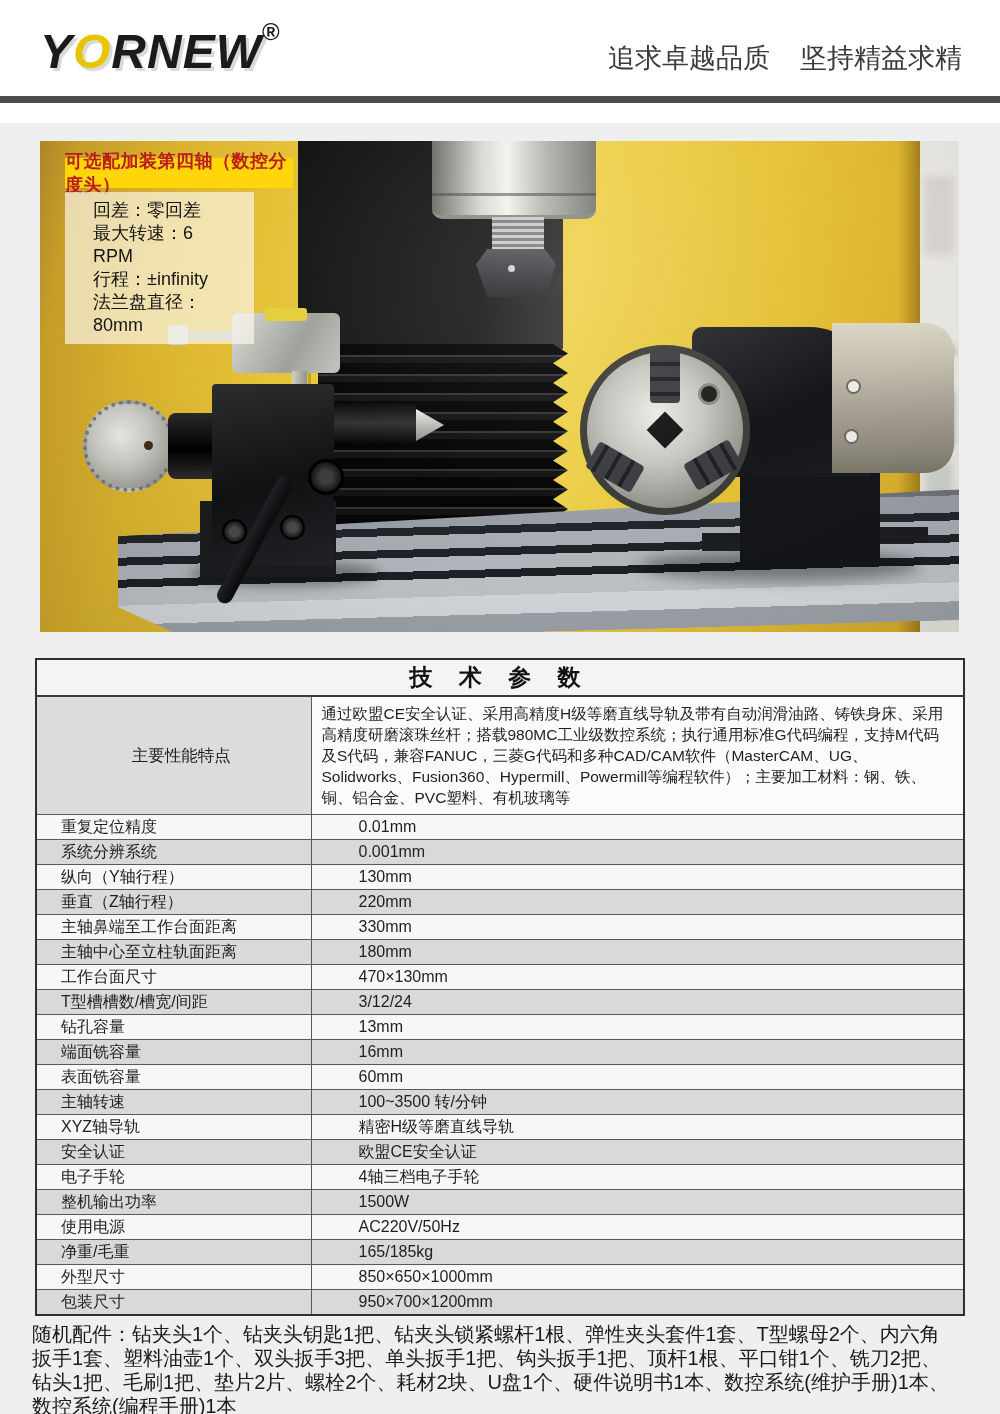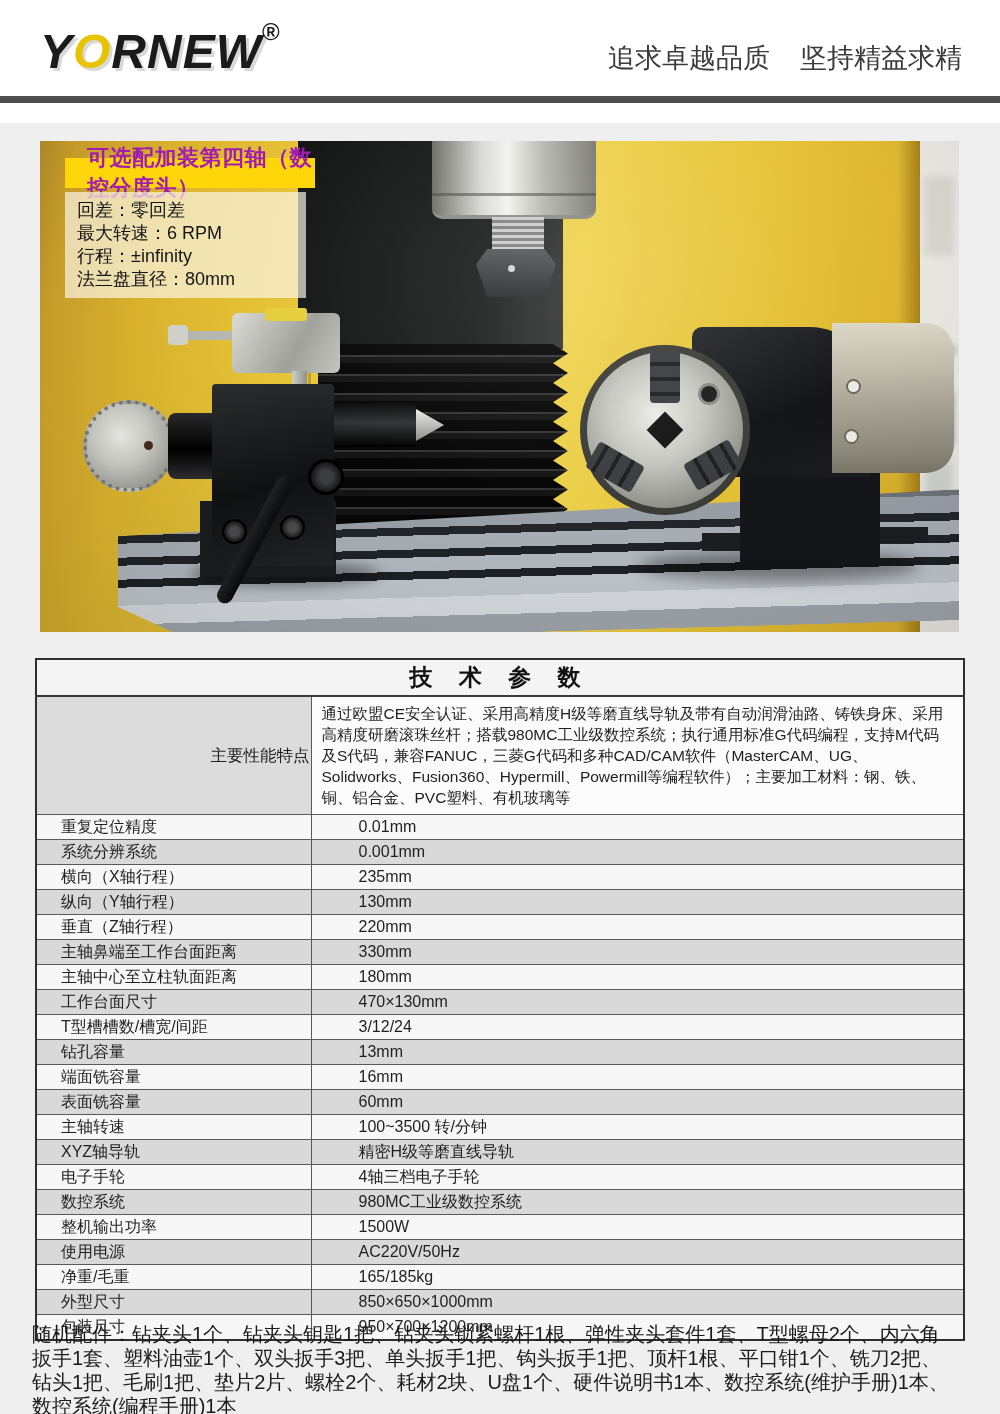--- a/index.html
+++ b/index.html
@@ -113,35 +113,35 @@
   .j2{left:560px;top:300px;transform:rotate(120deg);}
   .j3{left:658px;top:298px;transform:rotate(-120deg);}
   .chuck-center{left:612px;top:276px;width:26px;height:26px;background:#161616;transform:rotate(45deg);}
   .chuck-hole{left:658px;top:242px;width:16px;height:16px;border-radius:50%;
     background:#1d1d1d;border:3px solid #8a8a84;}
   .photo-light{left:0;top:0;width:919px;height:491px;
     background:radial-gradient(ellipse at 58% 28%,rgba(255,255,255,.10) 0%,rgba(0,0,0,0) 45%,rgba(0,0,0,.13) 100%);}
 
   
   .callout-title{left:25px;top:17px;width:228px;height:30px;background:#ffd60a;
-    color:#a21caf;font-size:22px;font-weight:bold;display:flex;align-items:center;
-    justify-content:center;letter-spacing:.5px;padding-left:22px;}
-  .callout-body{left:25px;top:51px;width:241px;background:rgba(251,248,238,.68);
-    color:#141414;font-size:18px;line-height:23px;padding:7px 12px;box-sizing:border-box;}
+    color:#b91c1c;font-size:18px;font-weight:bold;display:flex;align-items:center;
+    justify-content:center;letter-spacing:.5px;}
+  .callout-body{left:25px;top:51px;width:189px;background:rgba(251,248,238,.68);
+    color:#141414;font-size:18px;line-height:23px;padding:7px 28px;box-sizing:border-box;}
 
   
   .spec-wrap{position:absolute;left:35px;top:658px;width:930px;}
   table.spec{width:100%;border-collapse:collapse;table-layout:fixed;
     border:2px solid #2f2f2f;background:#f7f7f7;}
   table.spec th{height:33px;font-size:23px;font-weight:bold;letter-spacing:10px;
     color:#111;background:#f4f4f4;border-bottom:2px solid #3a3a3a;text-align:center;}
   table.spec td{border-top:1px solid #58595b;color:#1f1f1f;}
   .c-label{width:275px;border-right:1px solid #58595b;padding-left:24px;font-size:16px;}
   .c-value{padding-left:47px;font-size:16px;}
-  .feat-label{background:#dcdcdc;text-align:right;padding-left:16px;font-size:16.5px;}
+  .feat-label{background:#dcdcdc;text-align:center;padding-left:16px;font-size:16.5px;}
   .feat-value{background:#fbfbfb;padding:6px 12px 6px 10px;font-size:15.5px;line-height:21px;}
   tbody.rows td{height:22px;}
   tbody.rows tr:nth-child(odd) td{background:#f7f7f7;}
   tbody.rows tr:nth-child(even) td{background:#d9d9d9;}
 
   
   .accessories{position:absolute;left:32px;top:1322px;width:922px;
     font-size:20px;line-height:24px;color:#1a1a1a;}
 </style>
 </head>
@@ -243,24 +243,20 @@
       <tbody class="rows">
           <tr>
             <td class="c-label">重复定位精度</td>
             <td class="c-value">0.01mm</td>
           </tr>
           <tr>
             <td class="c-label">系统分辨系统</td>
             <td class="c-value">0.001mm</td>
           </tr>
           <tr>
-            <td class="c-label">横向（X轴行程）</td>
-            <td class="c-value">235mm</td>
-          </tr>
-          <tr>
             <td class="c-label">纵向（Y轴行程）</td>
             <td class="c-value">130mm</td>
           </tr>
           <tr>
             <td class="c-label">垂直（Z轴行程）</td>
             <td class="c-value">220mm</td>
           </tr>
           <tr>
             <td class="c-label">主轴鼻端至工作台面距离</td>
             <td class="c-value">330mm</td>
@@ -291,26 +287,26 @@
           </tr>
           <tr>
             <td class="c-label">主轴转速</td>
             <td class="c-value">100~3500 转/分钟</td>
           </tr>
           <tr>
             <td class="c-label">XYZ轴导轨</td>
             <td class="c-value">精密H级等磨直线导轨</td>
           </tr>
           <tr>
+            <td class="c-label">安全认证</td>
+            <td class="c-value">欧盟CE安全认证</td>
+          </tr>
+          <tr>
             <td class="c-label">电子手轮</td>
             <td class="c-value">4轴三档电子手轮</td>
-          </tr>
-          <tr>
-            <td class="c-label">数控系统</td>
-            <td class="c-value">980MC工业级数控系统</td>
           </tr>
           <tr>
             <td class="c-label">整机输出功率</td>
             <td class="c-value">1500W</td>
           </tr>
           <tr>
             <td class="c-label">使用电源</td>
             <td class="c-value">AC220V/50Hz</td>
           </tr>
           <tr>

